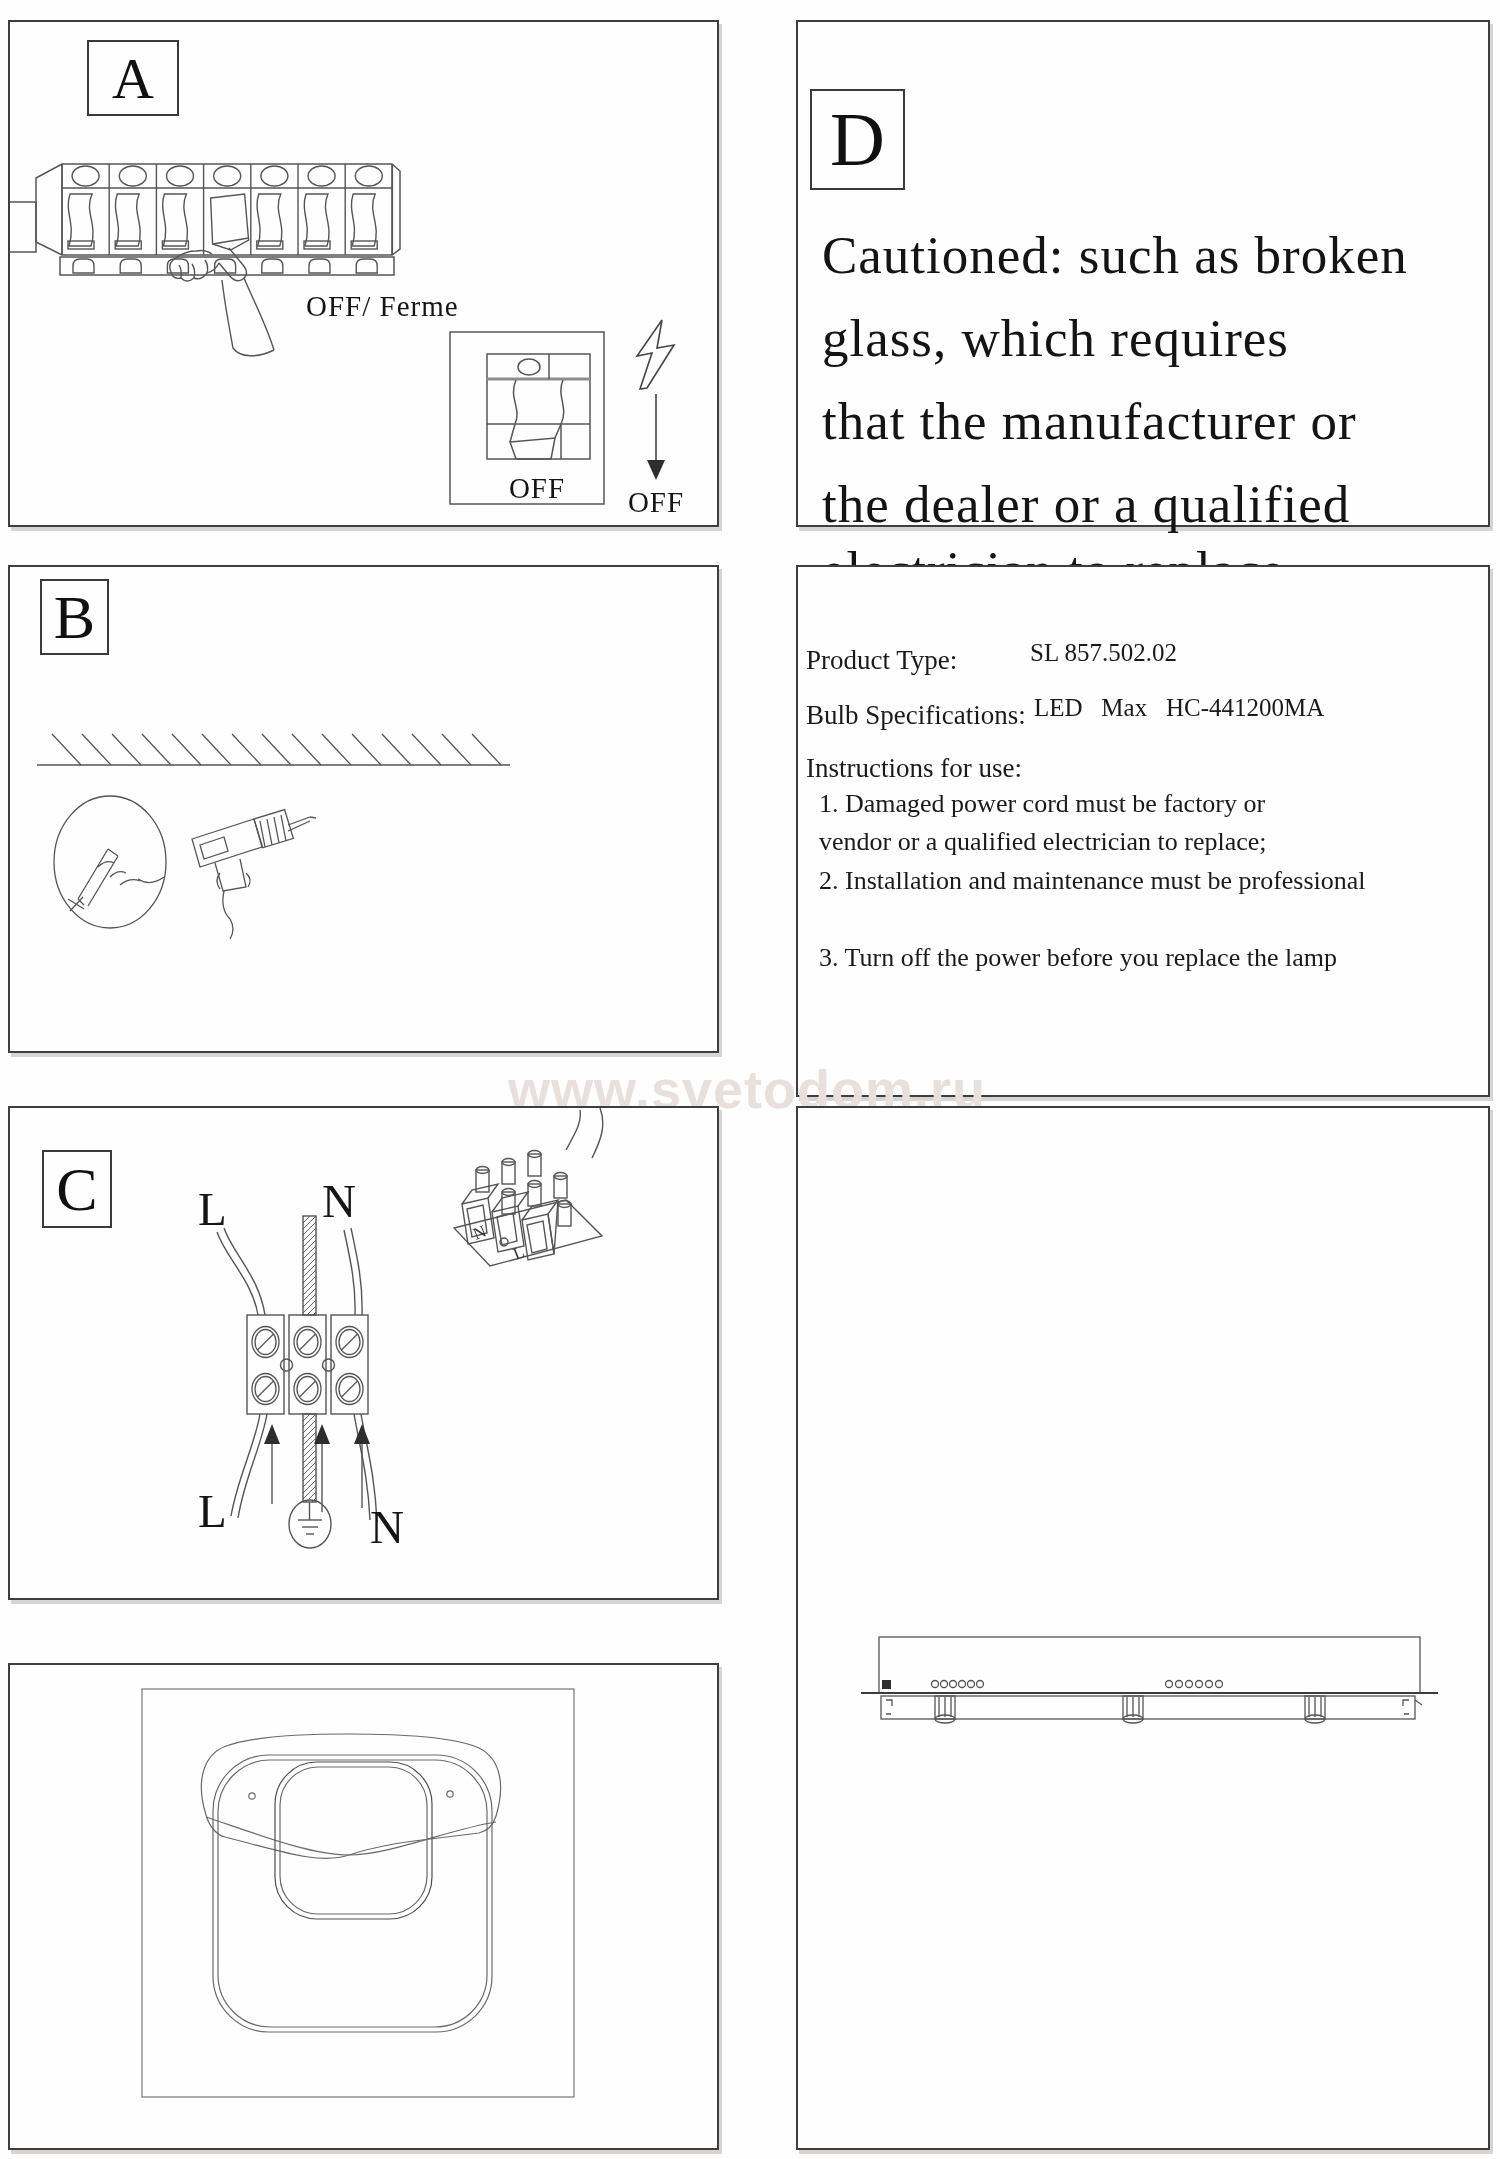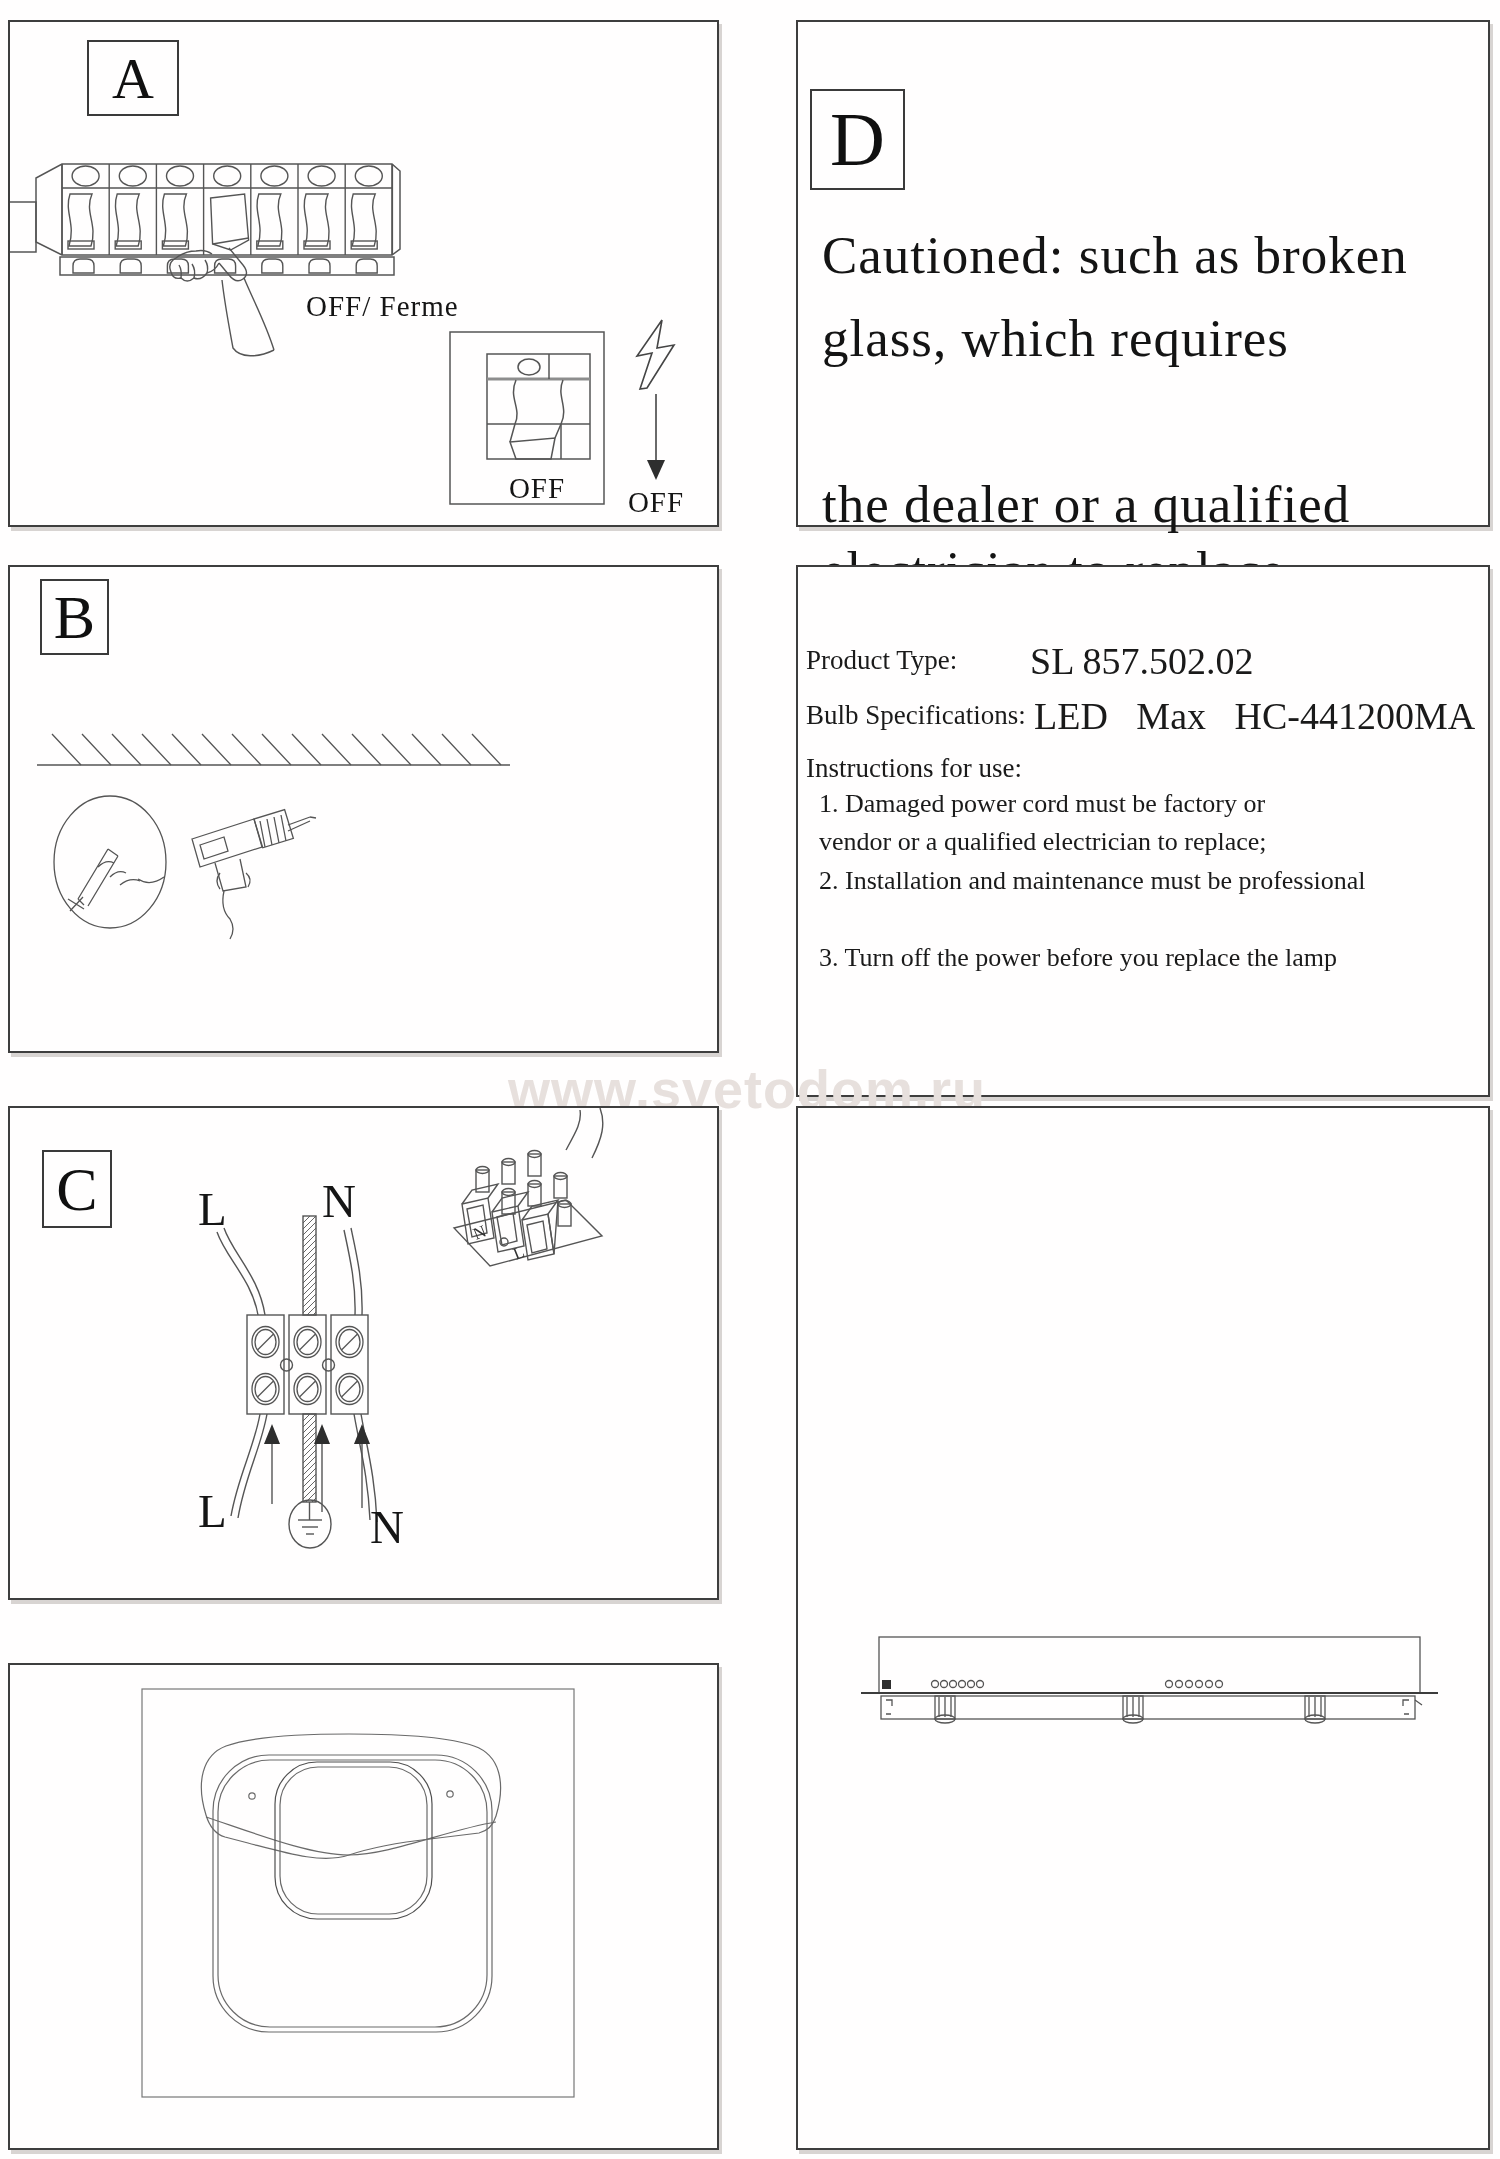--- a/index.html
+++ b/index.html
@@ -8,21 +8,21 @@
   .panel{position:absolute;box-sizing:border-box;border:2px solid #3e3e3e;background:#fffefe;
          box-shadow:3px 4px 0 rgba(168,162,158,.45);}
   .panel svg{position:absolute;left:0;top:0;}
   .labelbox{position:absolute;box-sizing:border-box;border:2px solid #3a3a3a;background:#fffefe;
             display:flex;align-items:center;justify-content:center;color:#101010;}
   .t{position:absolute;white-space:pre;}
   .ctr{text-align:center;}
   .dline{position:absolute;left:24px;width:660px;font-size:53px;line-height:83px;
          letter-spacing:1px;color:#141414;white-space:pre;}
   .speclabel{font-size:27px;}
-  .specvalue{font-size:38px;}
+  .specvalue{font-size:25px;}
   .instr{font-size:26px;line-height:38.5px;}
   .wm{position:absolute;font-family:"Liberation Sans","DejaVu Sans",sans-serif;
       font-weight:bold;color:#e7e0dd;font-size:54px;letter-spacing:1px;}
   .ln{font-size:47px;color:#151515;}
   .small-off{font-size:29px;letter-spacing:1px;color:#151515;}
 </style>
 </head>
 <body>
 
 <div class="page">
@@ -97,20 +97,21 @@
     <div class="t small-off ctr" style="left:470px;top:450px;width:114px;">OFF</div>
     <div class="t small-off ctr" style="left:606px;top:464px;width:80px;">OFF</div>
   </div>
 
   <div class="panel" style="left:796px;top:20px;width:694px;height:507px;">
     <div class="labelbox" style="left:12px;top:67px;width:95px;height:101px;font-size:76px;">
       <span>D</span>
     </div>
     <div class="dline" style="top:192px;">Cautioned: such as broken</div>
     <div class="dline" style="top:275px;">glass, which requires</div>
+    <div class="dline" style="top:358px;">that the manufacturer or</div>
     <div class="dline" style="top:441px;">the dealer or a qualified</div>
 
     <div class="dline" style="top:424px;top:507px;">electrician to replace</div>
   </div>
 
   <div class="panel" style="left:8px;top:565px;width:711px;height:488px;">
     <svg width="707" height="484" viewBox="0 0 707 484">
       <g stroke="#555" fill="none" stroke-width="1.3">
 
         <line x1="27" y1="198" x2="500" y2="198" stroke-width="1.6"></line>

